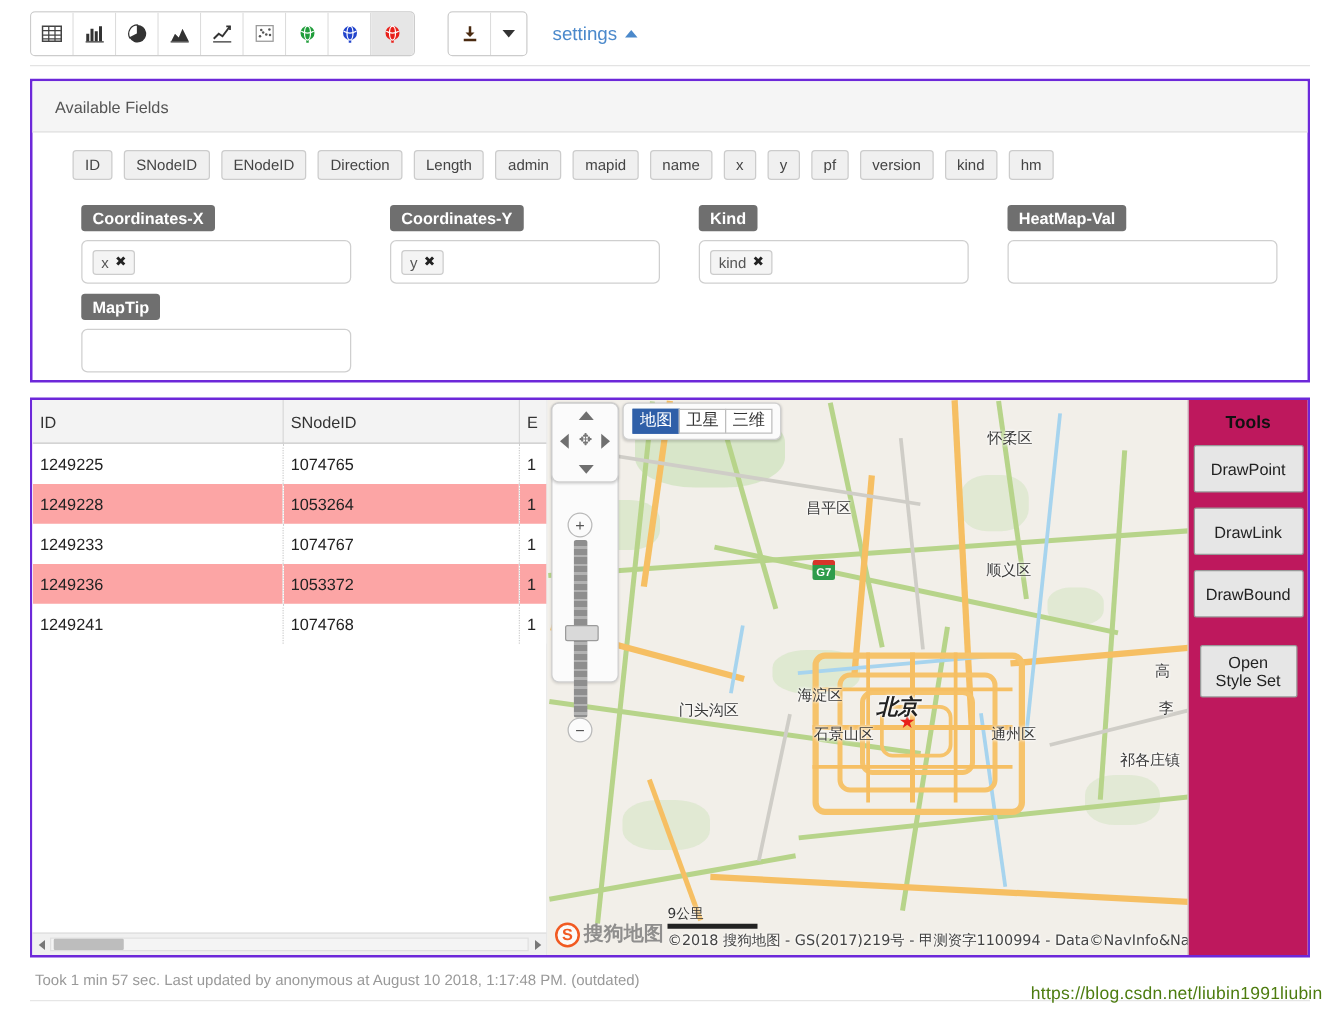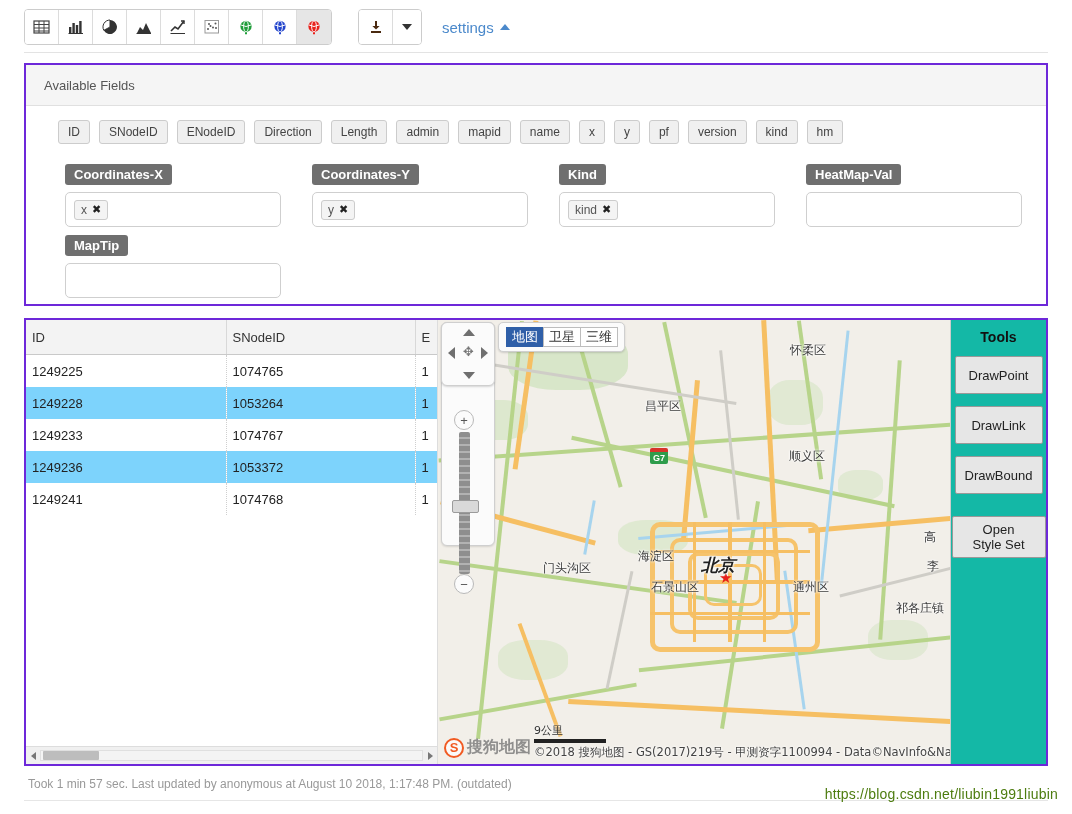--- a/index.html
+++ b/index.html
@@ -63,21 +63,21 @@
   table.grid{border-collapse:collapse;width:100%;table-layout:fixed;}
   table.grid th{
     background:#f3f3f3;border-bottom:1px solid #c9c9c9;border-right:1px solid #d8d8d8;
     font-weight:normal;font-size:13px;color:#333;text-align:left;padding:6px 6px;height:22px;
   }
   table.grid td{
     padding:5px 6px;font-size:13px;color:#222;border-right:1px dotted #cfcfcf;height:22px;
     white-space:nowrap;overflow:hidden;
   }
   table.grid tr.odd td{background:#ffffff;}
-  table.grid tr.even td{background:#7dd3fc;}
+  table.grid tr.even td{background:#fca5a5;}
   .tbl-body{flex:1;overflow:hidden;background:#fff;}
   .hscroll{height:17px;background:#f0f0f0;border-top:1px solid #ddd;display:flex;align-items:center;position:relative;}
   .hs-arrow{width:14px;height:15px;display:flex;align-items:center;justify-content:center;cursor:pointer;}
   .tri-l{width:0;height:0;border-top:4px solid transparent;border-bottom:4px solid transparent;border-right:5px solid #777;}
   .tri-r{width:0;height:0;border-top:4px solid transparent;border-bottom:4px solid transparent;border-left:5px solid #777;}
   .hs-track{flex:1;height:11px;background:#f4f4f4;border:1px solid #e0e0e0;box-sizing:border-box;position:relative;}
   .hs-thumb{position:absolute;left:2px;top:0;width:56px;height:9px;background:#bdbdbd;border-radius:1px;cursor:grab;}
 
   
   .map-wrap{flex:1;position:relative;overflow:hidden;background:#f2efe9;}
@@ -131,29 +131,29 @@
   .sg-circle{width:20px;height:20px;border-radius:50%;border:2px solid #f15a22;color:#f15a22;font-weight:bold;
     font-size:13px;display:flex;align-items:center;justify-content:center;background:rgba(255,255,255,.7);box-sizing:border-box;}
   .sg-text{font-family:"DejaVu Sans",sans-serif;font-size:16px;font-weight:bold;color:#7e7e7e;opacity:.85;}
   .scale-wrap{position:absolute;left:96px;bottom:21px;}
   .scale-txt{font-family:"DejaVu Sans",sans-serif;font-size:11px;color:#333;text-shadow:0 0 3px #fff;}
   .scale-bar{width:72px;height:4px;background:#222;margin-top:1px;}
   .attrib{position:absolute;left:96px;bottom:4px;font-family:"DejaVu Sans",sans-serif;font-size:11.5px;color:#444;
     text-shadow:0 0 3px #fff,0 0 3px #fff;white-space:nowrap;}
 
   
-  .tools{width:96px;background:#14b8a6;border-left:1px solid #ccc;box-sizing:border-box;
+  .tools{width:96px;background:#be185d;border-left:1px solid #ccc;box-sizing:border-box;
     display:flex;flex-direction:column;align-items:center;padding-top:9px;}
   .tools-title{font-weight:bold;font-size:14px;color:#111;margin-bottom:11px;}
   .tool-btn{
     width:88px;height:38px;margin-bottom:12px;background:#e6e6e6;border:1px solid #999;border-radius:2px;
     display:flex;align-items:center;justify-content:center;font-size:13px;color:#222;cursor:pointer;text-align:center;
     line-height:15px;box-sizing:border-box;
   }
-  .tool-btn.small{width:94px;height:42px;margin-top:10px;}
+  .tool-btn.small{width:78px;height:42px;margin-top:10px;}
 
   
   .status{position:absolute;left:28px;top:777px;font-size:12px;color:#999;}
   .footline{position:absolute;left:24px;top:800px;width:1024px;height:1px;background:#e6e6e6;}
   .watermark{position:absolute;right:14px;top:786px;font-size:14px;color:#4d7c0f;letter-spacing:.2px;}
 </style>
 </head>
 <body>
 
 <div class="toolbar">

